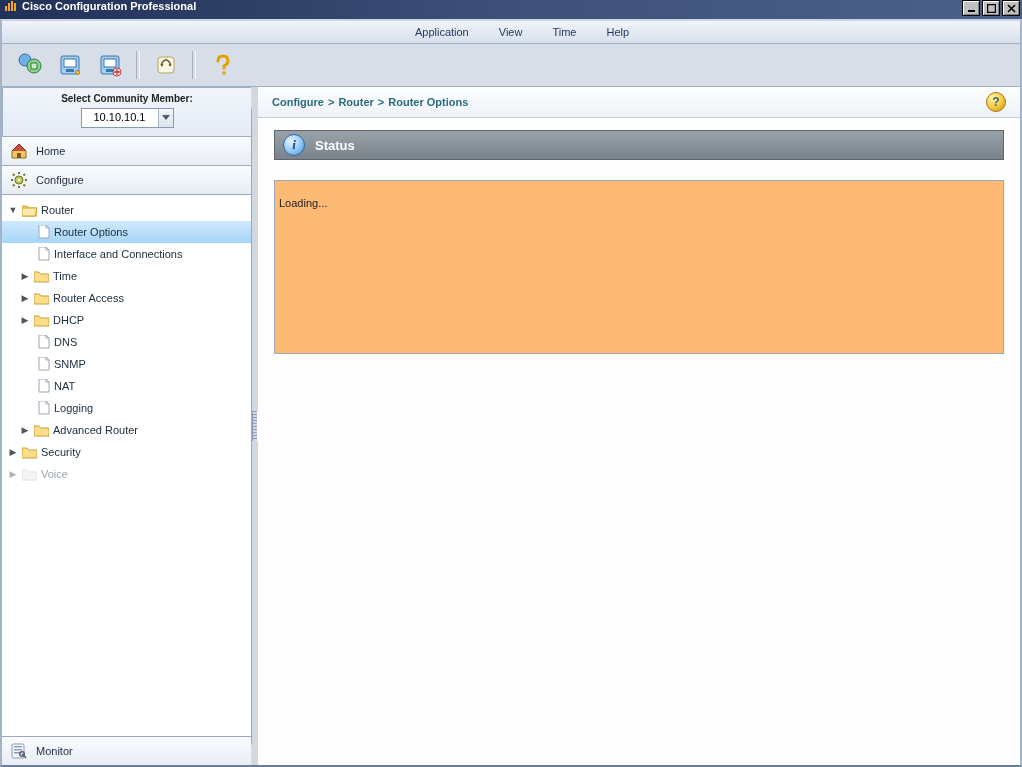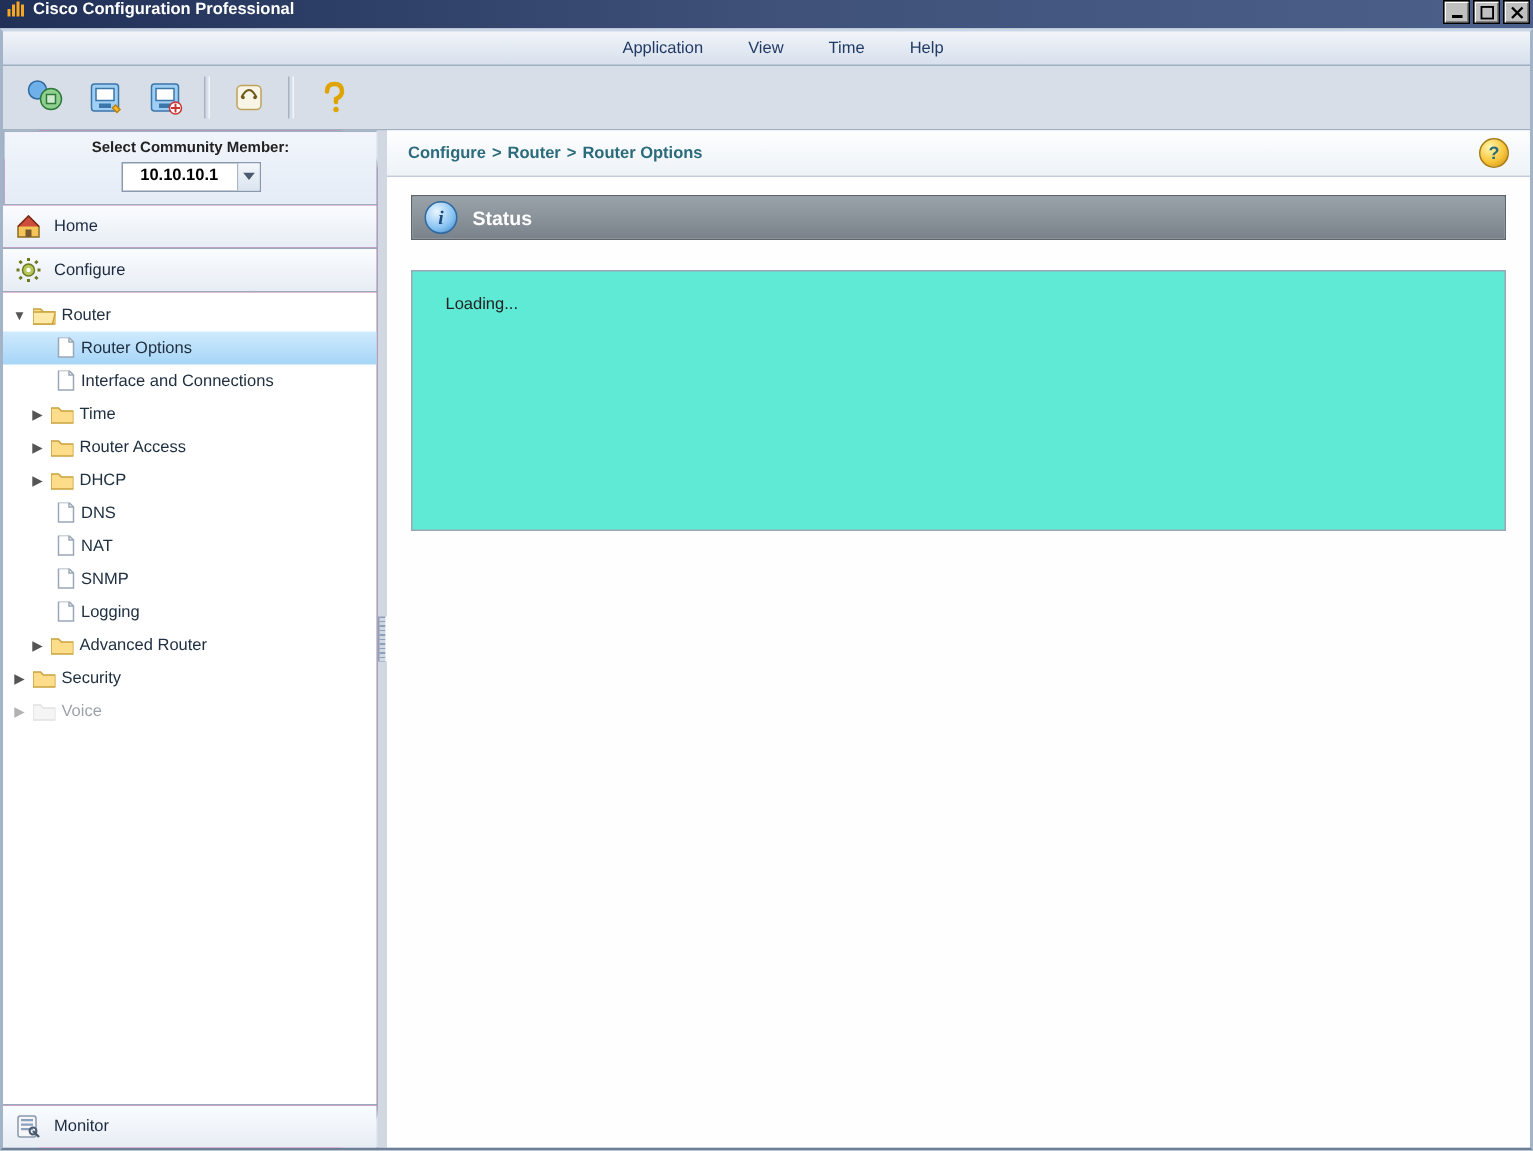--- a/index.html
+++ b/index.html
@@ -116,21 +116,21 @@
     display: inline-flex;
     border: 1px solid #8a99ae;
     background: #fff;
     height: 18px;
     align-items: stretch;
     font-size: 11px;
   }
   .community-select .val {
     padding: 2px 12px;
     border-right: 1px solid #aab7c9;
-    font-weight: bold;
+    font-weight: normal;
   }
   .community-select .arrow {
     width: 14px;
     display:flex;align-items:center;justify-content:center;
     background: linear-gradient(#f4f7fb,#dbe4ef);
   }
 
   
   .navcell {
     height: 28px;
@@ -222,24 +222,24 @@
   }
   .info-badge{
     width:20px;height:20px;border-radius:50%;
     background:radial-gradient(circle at 35% 30%,#e9f5ff,#86c2f2 60%,#3a7ebf 100%);
     border:1px solid #2f6aa3;
     display:flex;align-items:center;justify-content:center;
     color:#1a4a7e;font-family:Georgia,serif;font-style:italic;font-weight:bold;font-size:13px;
   }
   .panel{
     border:1px solid #9aa7b6;
-    background:#5eead4;
+    background:#fdba74;
     min-height:140px;
     margin-top:20px;
-    padding:16px 22px;
+    padding:16px 4px;
     font-size:11px;color:#222;
   }
 
   
   svg { display:block; }
 
 </style>
 </head>
 <body>
 
@@ -438,31 +438,31 @@
         </div>
 
 
         <div class="trow ind2">
           <span class="pg">
             <svg width="12" height="14">
                 <path d="M1 0h7l3 3v10H1z" fill="#fff" stroke="#9aa7b6"></path>
                 <path d="M8 0v3h3" fill="none" stroke="#9aa7b6"></path>
               </svg>
           </span>
-          <span>NAT</span>
+          <span>SNMP</span>
         </div>
 
         <div class="trow ind2">
           <span class="pg">
             <svg width="12" height="14">
                 <path d="M1 0h7l3 3v10H1z" fill="#fff" stroke="#9aa7b6"></path>
                 <path d="M8 0v3h3" fill="none" stroke="#9aa7b6"></path>
               </svg>
           </span>
-          <span>SNMP</span>
+          <span>NAT</span>
         </div>
 
         <div class="trow ind2">
           <span class="pg">
             <svg width="12" height="14">
                 <path d="M1 0h7l3 3v10H1z" fill="#fff" stroke="#9aa7b6"></path>
                 <path d="M8 0v3h3" fill="none" stroke="#9aa7b6"></path>
               </svg>
           </span>
           <span>Logging</span>

